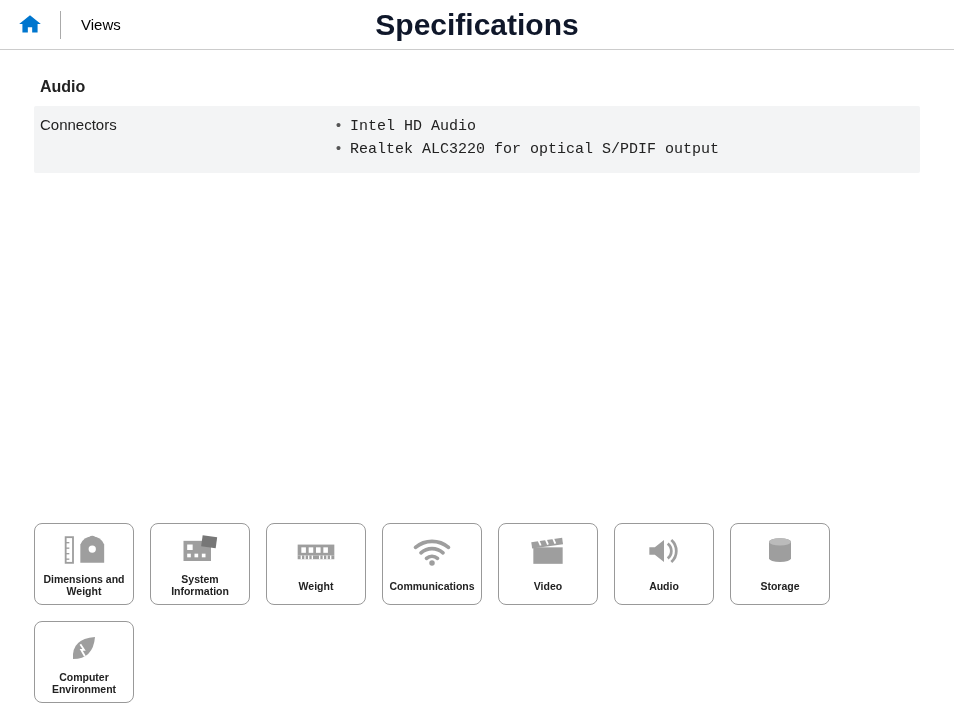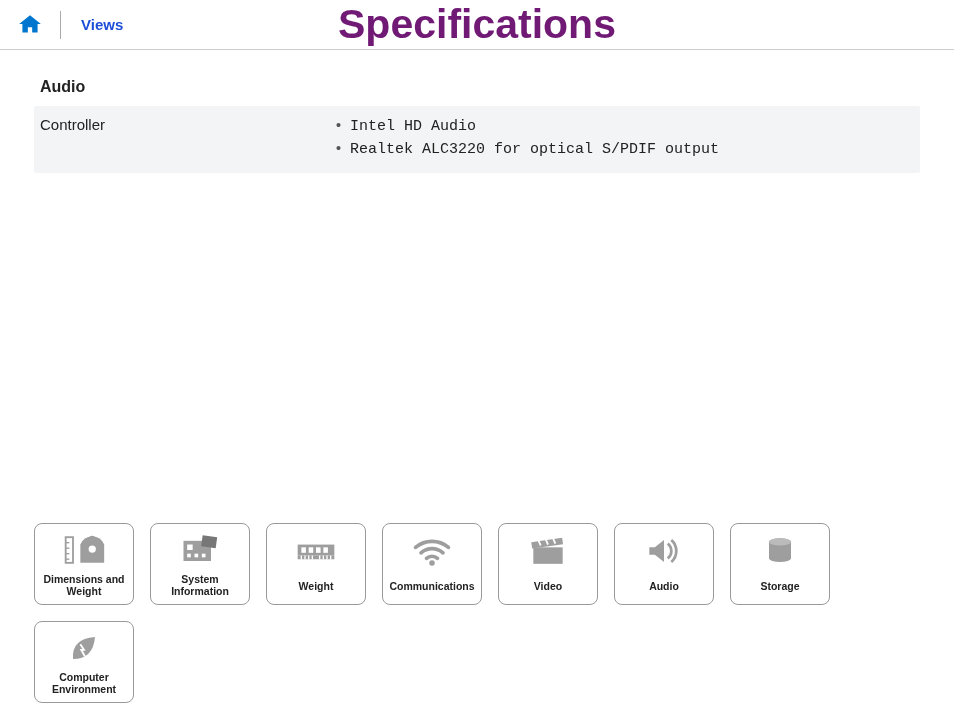--- a/index.html
+++ b/index.html
@@ -27,33 +27,33 @@
     cursor: pointer;
   }
   .home-btn svg { width: 26px; height: 26px; fill: #0076ce; }
   .divider-v {
     width: 1px;
     height: 28px;
     background: #aaa;
     margin: 0 4px 0 0;
   }
   .views-link {
-    color: #1d4ed8;
-    font-weight: bold;
+    color: #000000;
+    font-weight: normal;
     font-size: 15px;
     padding: 0 16px;
     cursor: pointer;
   }
   .page-title {
     position: absolute;
     left: 0; right: 0;
     text-align: center;
-    font-size: 41px;
+    font-size: 30px;
     font-weight: 800;
-    color: #701a75;
+    color: #0f172a;
     pointer-events: none;
   }
 
   .content {
     padding: 28px 34px 0 34px;
   }
   .section-title {
     font-weight: bold;
     font-size: 16px;
     color: #222;
@@ -150,21 +150,21 @@
       </svg>
   </div>
   <div class="divider-v"></div>
   <div class="views-link">Views</div>
   <div class="page-title">Specifications</div>
 </div>
 
 <div class="content">
   <div class="section-title">Audio</div>
   <div class="spec-row">
-    <div class="spec-label">Controller</div>
+    <div class="spec-label">Connectors</div>
     <div class="spec-values">
       <ul>
         <li>Intel HD Audio</li>
         <li>Realtek ALC3220 for optical S/PDIF output</li>
       </ul>
     </div>
   </div>
 </div>
 
 <div class="tiles">

